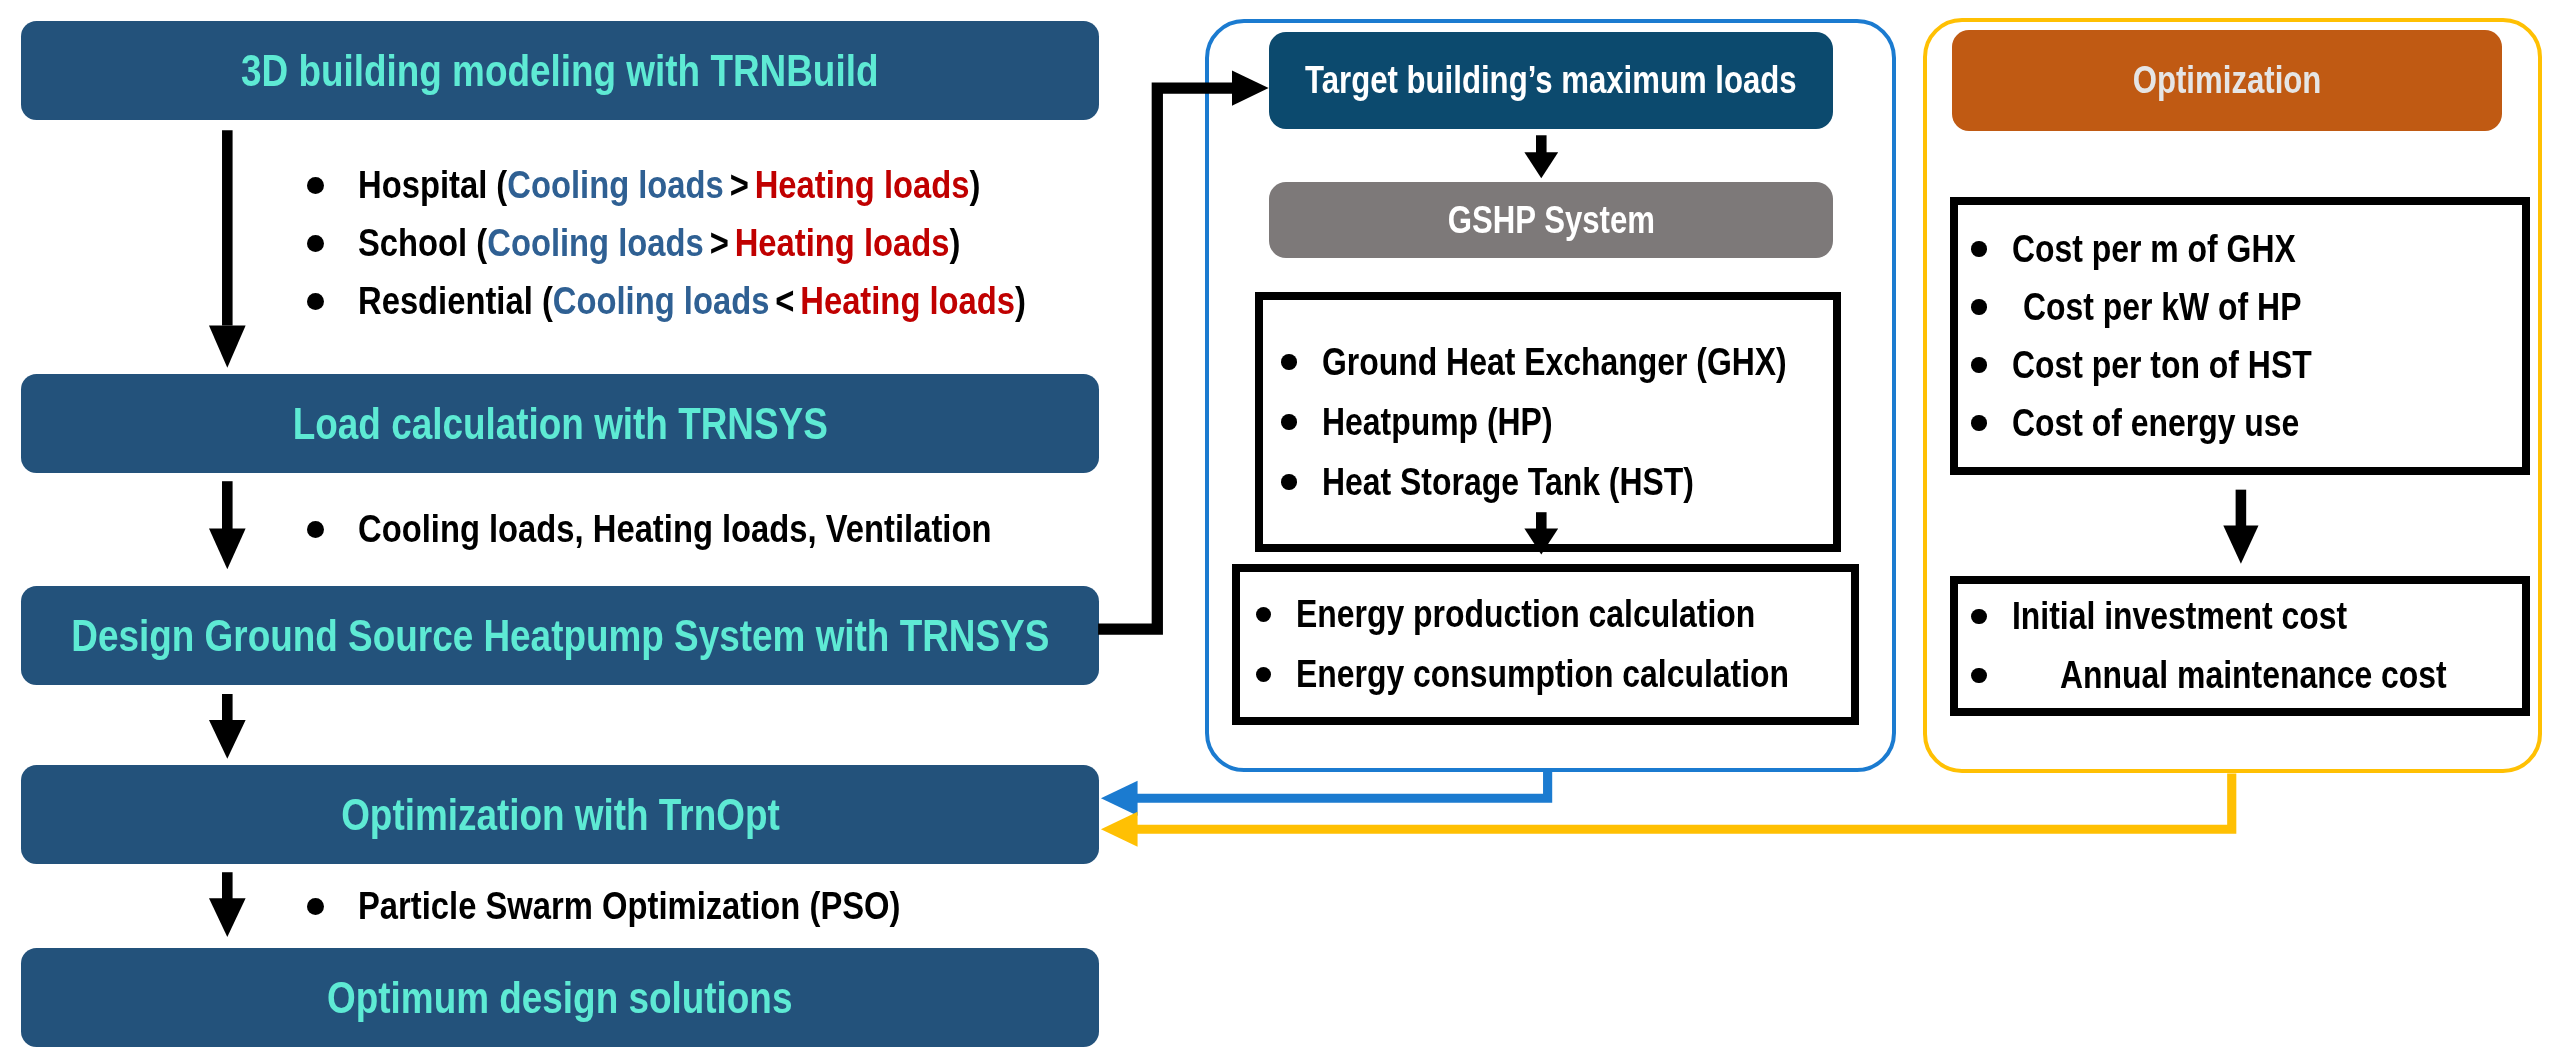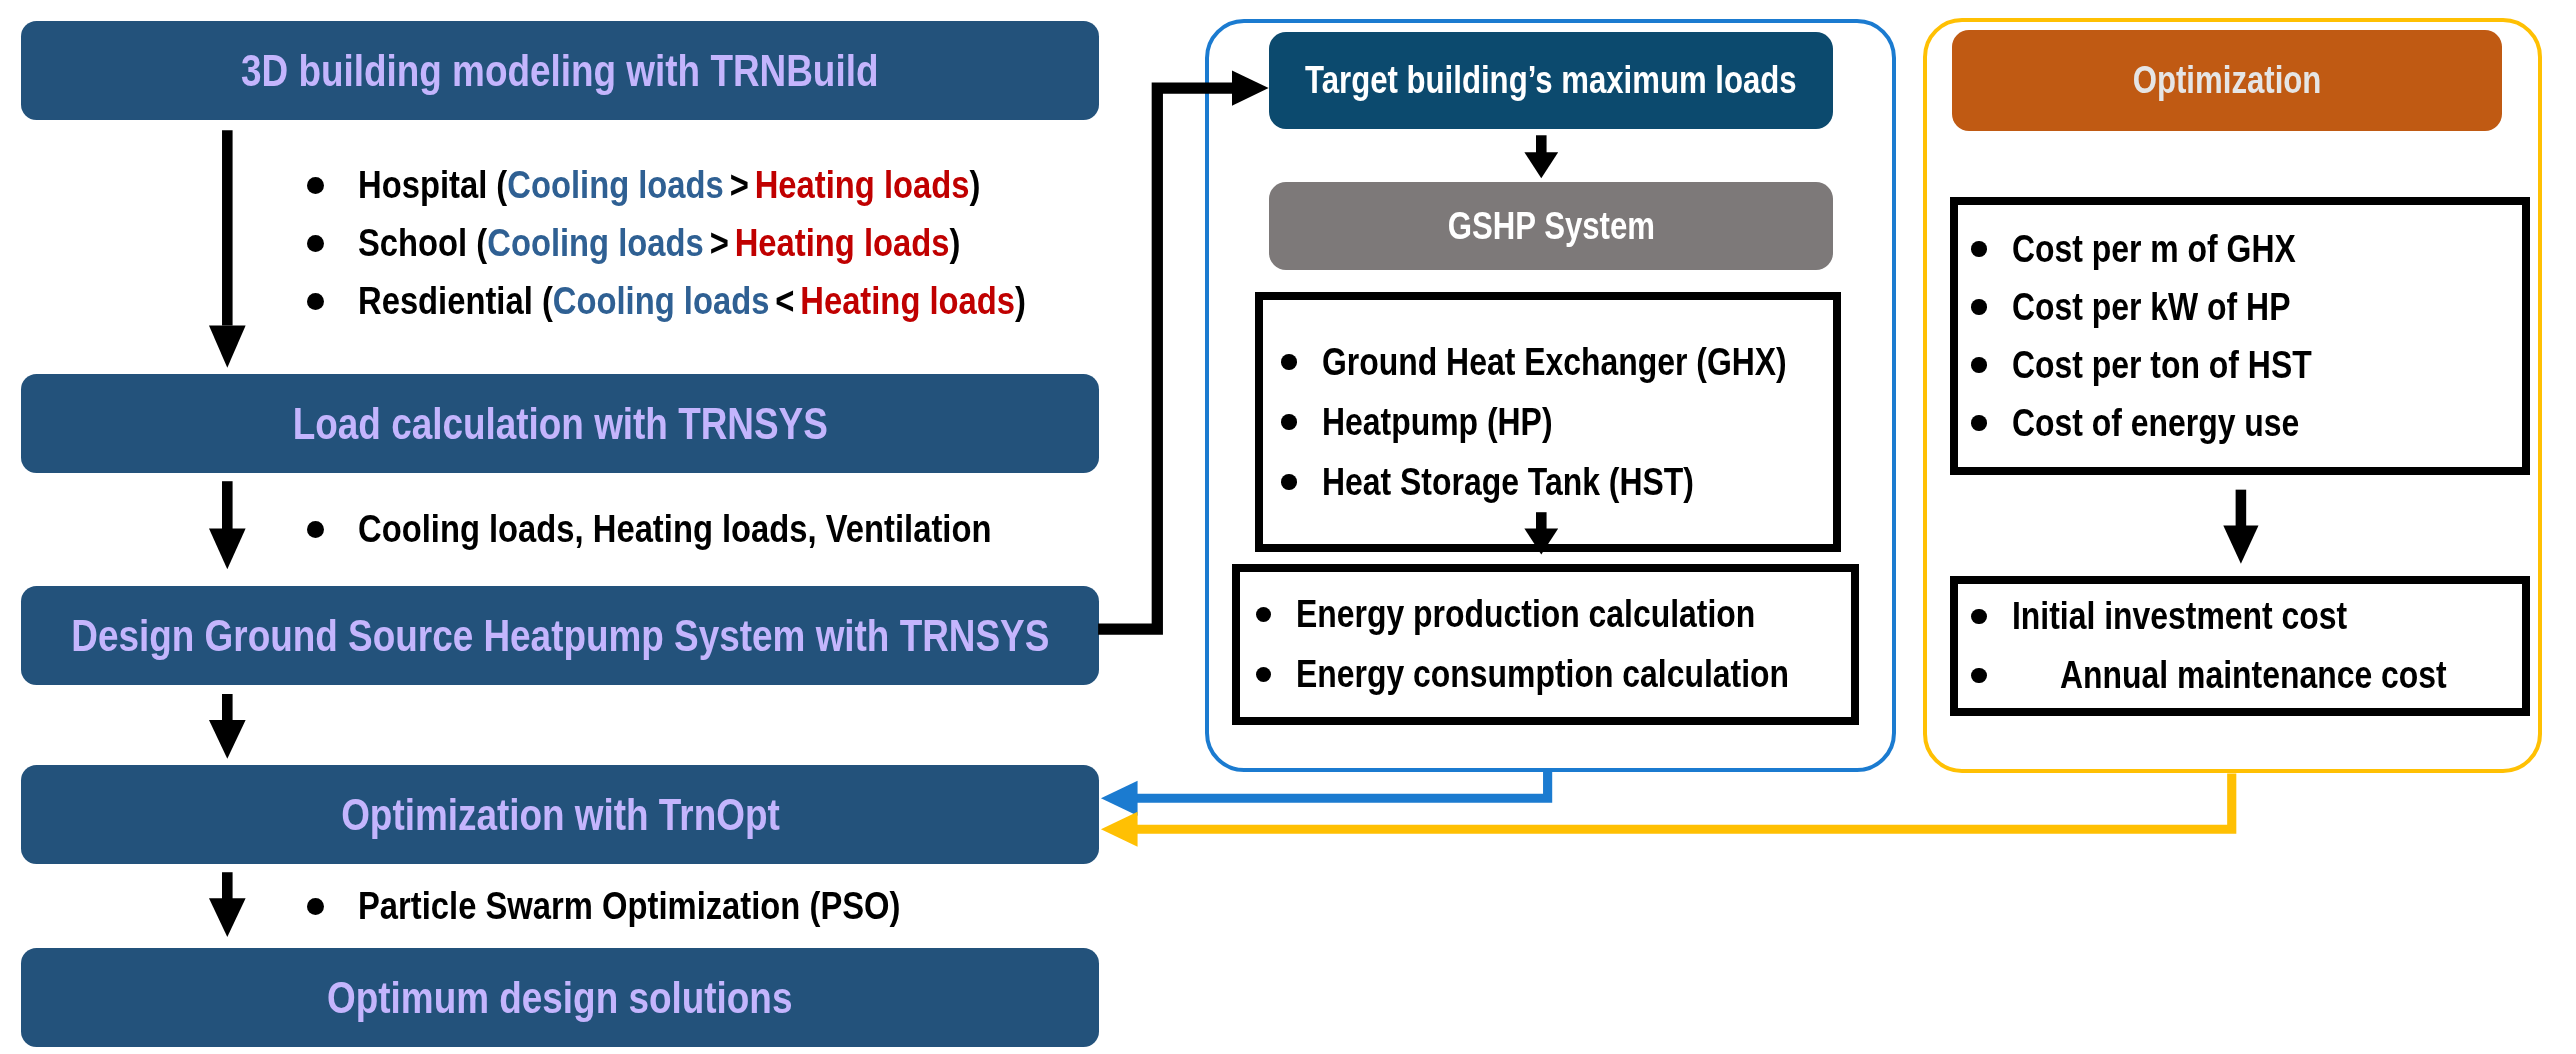--- a/index.html
+++ b/index.html
@@ -15,21 +15,21 @@
   .box{
     position:absolute;
     display:flex;align-items:center;justify-content:center;
     box-sizing:border-box;
     text-align:center;
   }
   .box .t{
     display:inline-block;white-space:nowrap;
     transform:scaleX(0.82);transform-origin:center center;
   }
-  .navy{background:#23527B;color:#c4b5fd;border-radius:15.5px;font-size:45px;}
+  .navy{background:#23527B;color:#5eead4;border-radius:15.5px;font-size:45px;}
   .slate{background:#0c4a6e;color:#ffffff;border-radius:17px;font-size:38px;}
   .grayb{background:#7D7979;color:#ffffff;border-radius:17px;font-size:38px;}
   .orangeb{background:#C05A13;color:#e5e5e5;border-radius:17px;font-size:38px;}
   
   .container{
     position:absolute;box-sizing:border-box;border-radius:39px;background:transparent;
   }
   .c-blue{border:4.2px solid #1B7BD0;}
   .c-gold{border:4.2px solid #FFC003;}
   
@@ -112,21 +112,21 @@
   <div class="box navy" style="left:21px;top:948px;width:1078px;height:99px;">
     <span class="t">Optimum design solutions</span>
   </div>
 
   <div class="container c-blue" style="left:1205px;top:19px;width:691px;height:753px;"></div>
 
   <div class="box slate" style="left:1269px;top:32px;width:564px;height:97px;">
     <span class="t">Target building’s maximum loads</span>
   </div>
 
-  <div class="box grayb" style="left:1269px;top:182px;width:564px;height:88px;">
+  <div class="box grayb" style="left:1269px;top:182px;width:564px;height:76px;">
     <span class="t">GSHP System</span>
   </div>
 
   <div class="listbox mid-list" style="left:1255px;top:292px;width:586px;height:260px;padding-left:18.3px;">
     <div class="lrow">
       <span class="dot"></span>
       <span class="t">Ground Heat Exchanger (GHX)</span>
     </div>
     <div class="lrow">
       <span class="dot"></span>
@@ -153,21 +153,21 @@
 
   <div class="box orangeb" style="left:1952px;top:30px;width:550px;height:101px;">
     <span class="t">Optimization</span>
   </div>
 
   <div class="listbox mid-list" style="left:1950px;top:197px;width:580px;height:278px;padding-left:13.4px;">
     <div class="lrow" style="height:58px;">
       <span class="dot"></span>
       <span class="t">Cost per m of GHX</span>
     </div>
-    <div class="lrow" style="height:58px;">
+    <div class="lrow" style="height:58px;gap:11px;">
       <span class="dot"></span>
       <span class="t">Cost per kW of HP</span>
     </div>
     <div class="lrow" style="height:58px;">
       <span class="dot"></span>
       <span class="t">Cost per ton of HST</span>
     </div>
     <div class="lrow" style="height:58px;">
       <span class="dot"></span>
       <span class="t">Cost of energy use</span>

